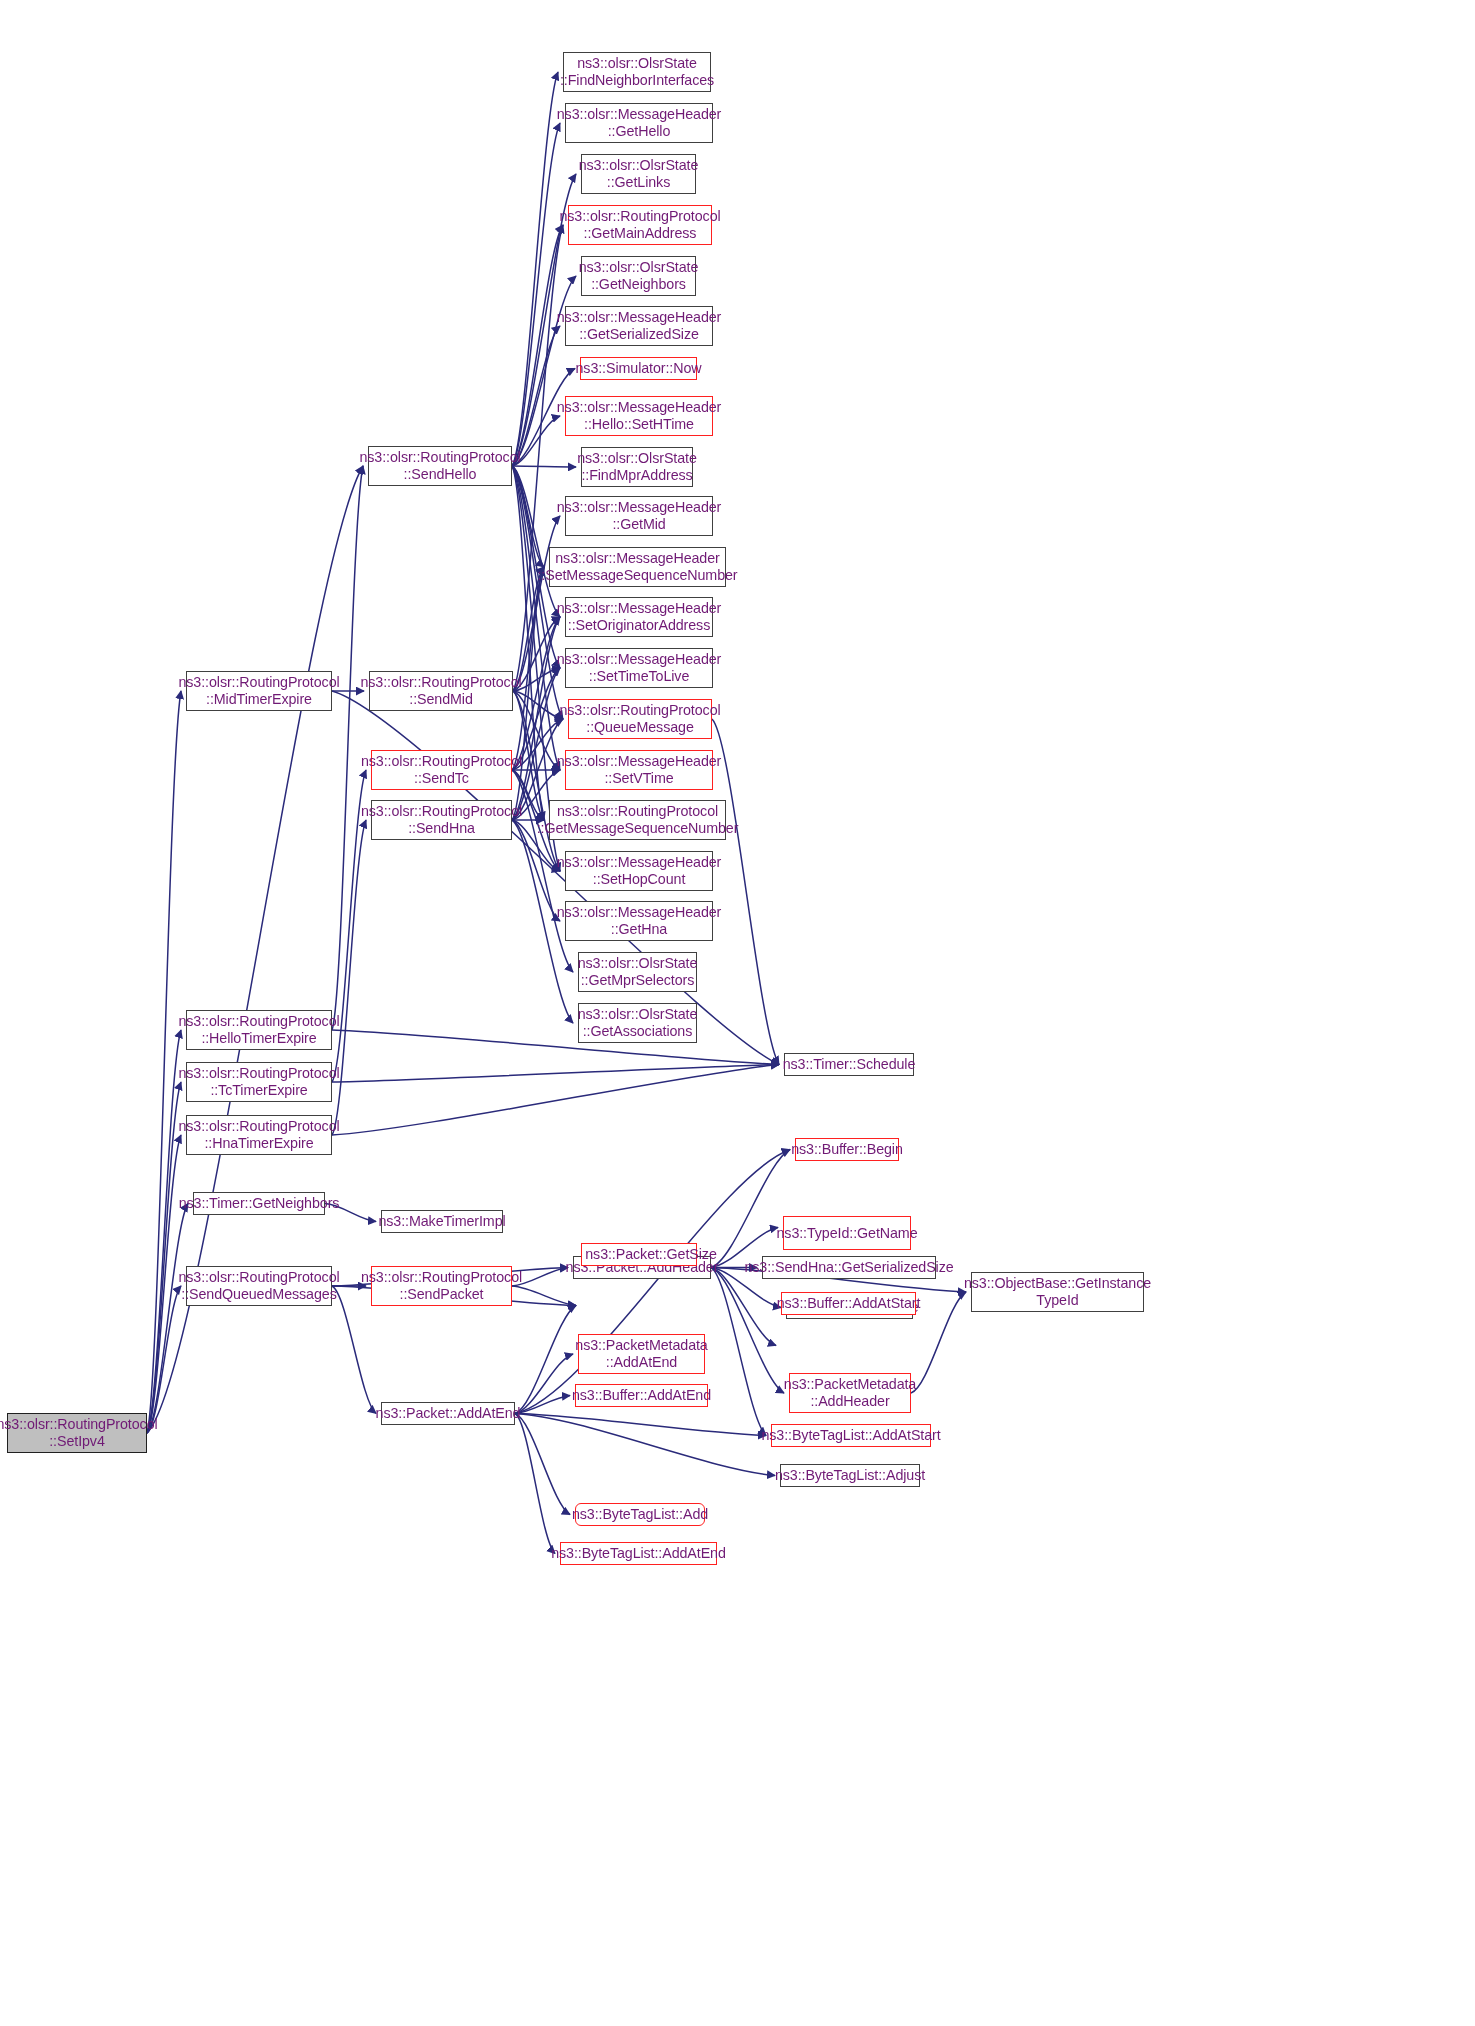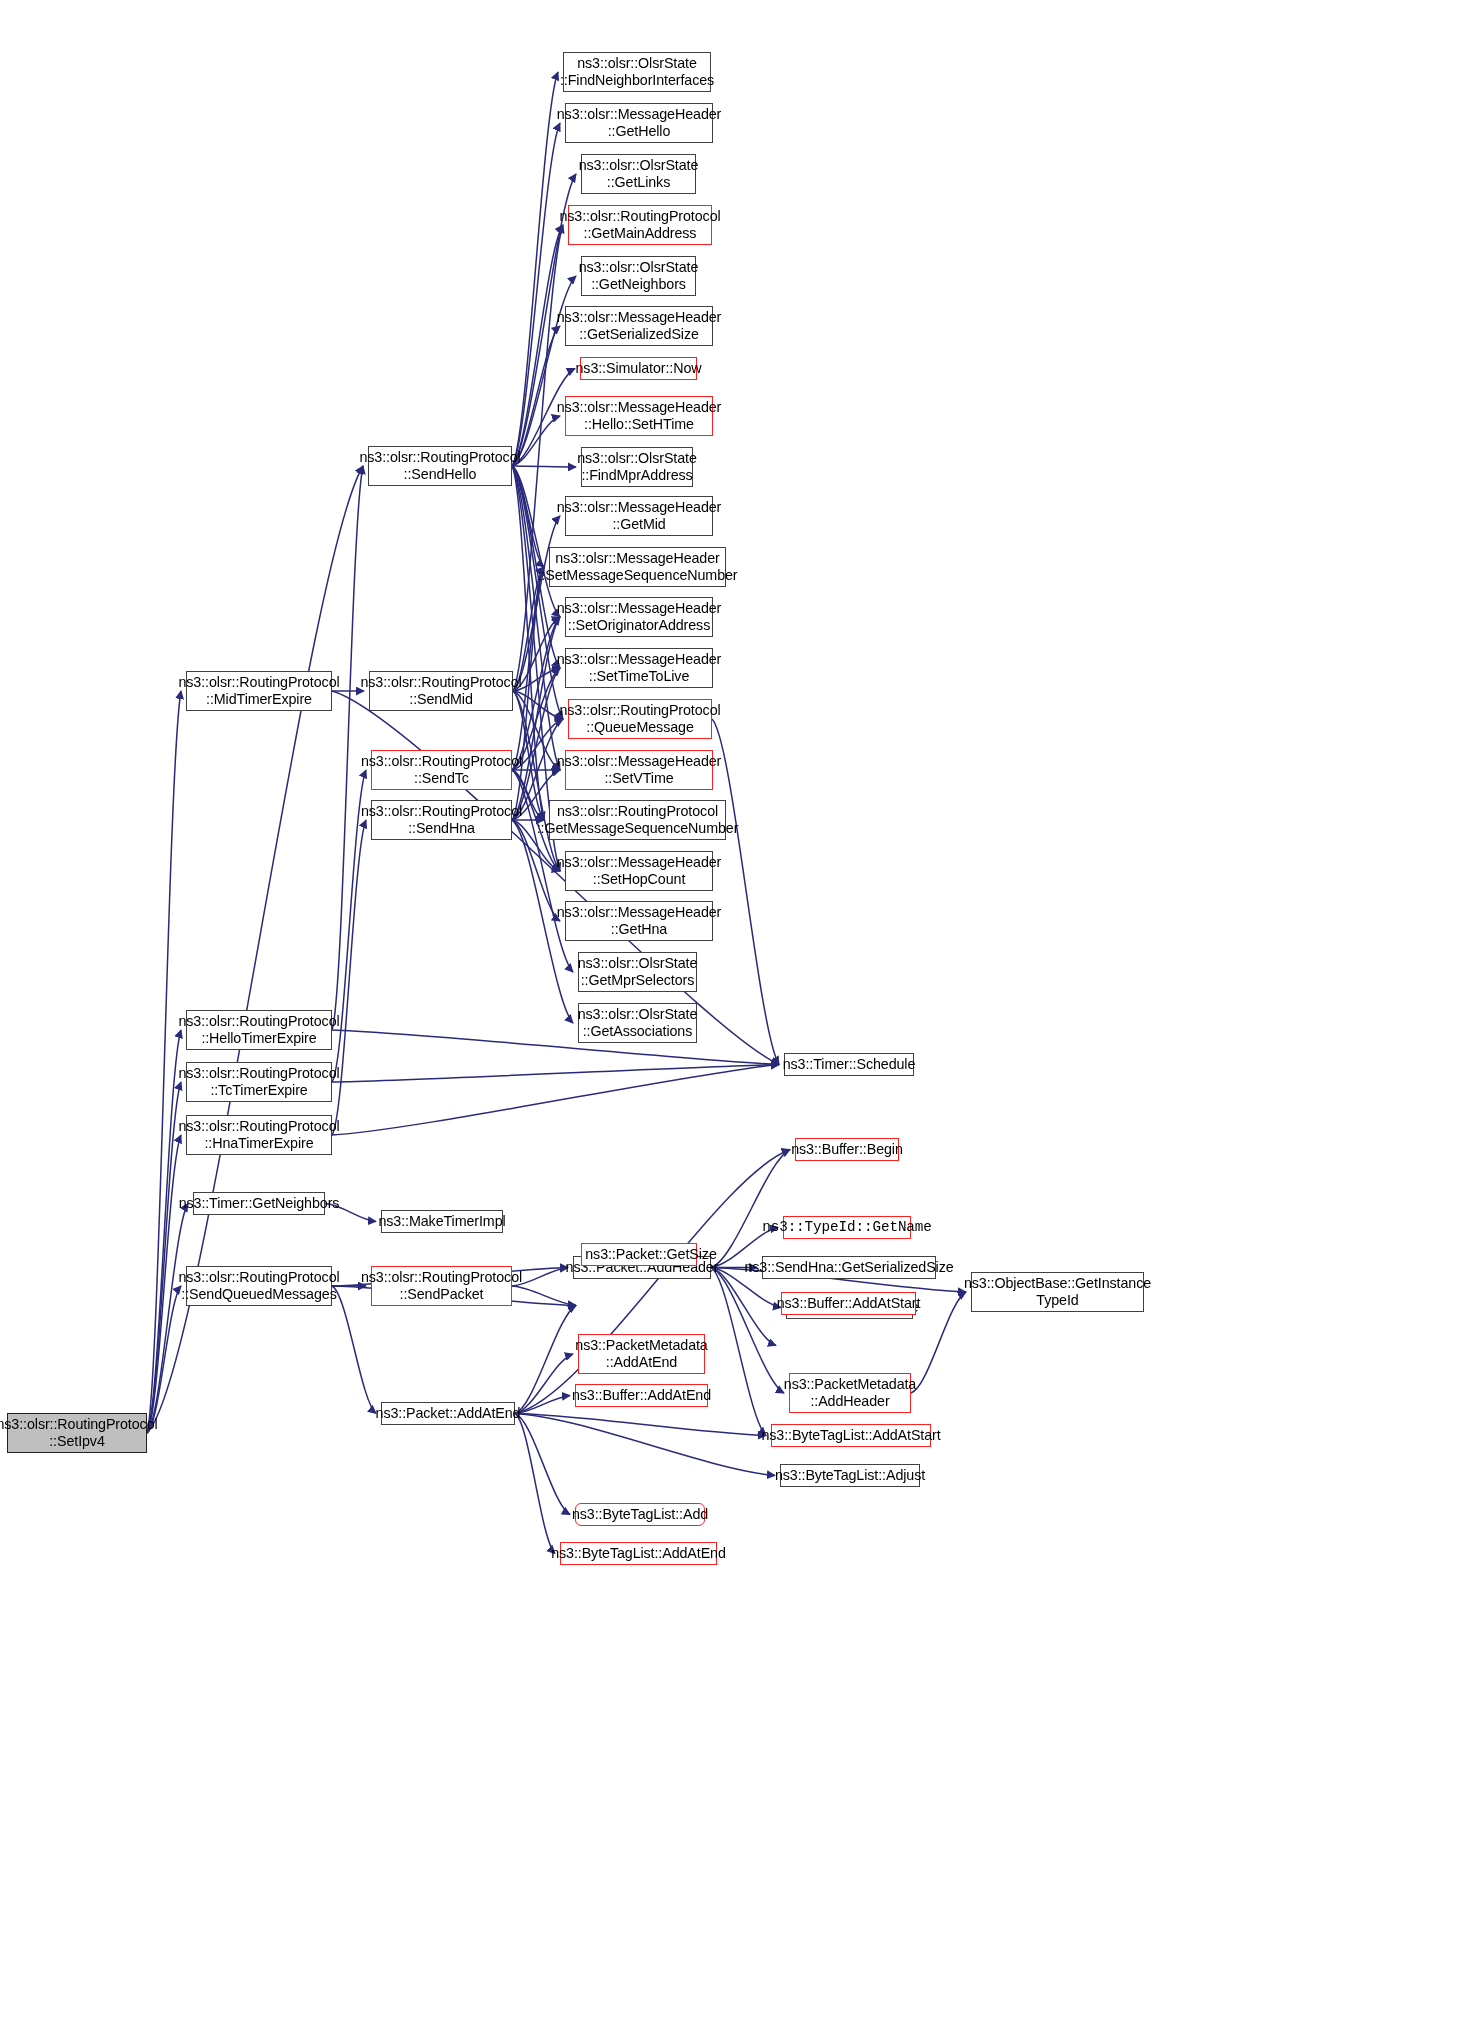--- a/index.html
+++ b/index.html
@@ -4,21 +4,21 @@
 <style>
   html, body { margin:0; padding:0; background:#ffffff; }
   body { width:1475px; height:2026px; font-family:"Liberation Sans", sans-serif; }
   #canvas { position:relative; width:1475px; height:2026px; overflow:hidden; }
   #edges { position:absolute; left:0; top:0; width:1475px; height:2026px; }
   .node {
     position:absolute;
     box-sizing:border-box;
     border:1.3px solid #404040;
     background:#ffffff;
-    color:#000000;
+    color:#701a75;
     font-size:14.3px;
     line-height:1.16;
     display:flex;
     align-items:center;
     justify-content:center;
     text-align:center;
     white-space:pre-line;
     letter-spacing:-0.1px;
     z-index:3;
   }
@@ -176,21 +176,21 @@
       <div class="node" style="left: 186px; top: 1010px; width: 146px; height: 40px;"><span>ns3::olsr::RoutingProtocol
 ::HelloTimerExpire</span></div>
       <div class="node" style="left: 186px; top: 1062px; width: 146px; height: 40px;"><span>ns3::olsr::RoutingProtocol
 ::TcTimerExpire</span></div>
       <div class="node" style="left: 186px; top: 1115px; width: 146px; height: 40px;"><span>ns3::olsr::RoutingProtocol
 ::HnaTimerExpire</span></div>
       <div class="node" style="left: 784px; top: 1053px; width: 130px; height: 23px;"><span>ns3::Timer::Schedule</span></div>
       <div class="node" style="left: 193px; top: 1192px; width: 132px; height: 23px;"><span>ns3::Timer::GetNeighbors</span></div>
       <div class="node" style="left: 381px; top: 1210px; width: 122px; height: 23px;"><span>ns3::MakeTimerImpl</span></div>
       <div class="node red" style="left: 795px; top: 1138px; width: 104px; height: 23px;"><span>ns3::Buffer::Begin</span></div>
-      <div class="node red" style="left: 783px; top: 1216px; width: 128px; height: 23px; font-family: Liberation Mono, monospace;"><span>ns3::TypeId::GetName</span></div>
+      <div class="node red" style="left: 783px; top: 1216px; width: 128px; height: 34px;"><span>ns3::TypeId::GetName</span></div>
       <div class="node" style="left: 762px; top: 1256px; width: 174px; height: 23px;"><span>ns3::SendHna::GetSerializedSize</span></div>
       <div class="node" style="left: 186px; top: 1266px; width: 146px; height: 40px;"><span>ns3::olsr::RoutingProtocol
 ::SendQueuedMessages</span></div>
       <div class="node red" style="left: 371px; top: 1266px; width: 141px; height: 40px;"><span>ns3::olsr::RoutingProtocol
 ::SendPacket</span></div>
       <div class="node" style="left: 573px; top: 1256px; width: 138px; height: 23px;"><span>ns3::Packet::AddHeader</span></div>
       <div class="node" style="left: 971px; top: 1272px; width: 173px; height: 40px;"><span>ns3::ObjectBase::GetInstance
 TypeId</span></div>
       <div class="node" style="left: 786px; top: 1296px; width: 127px; height: 23px;"><span>ns3::Header::Serialize</span></div>
       <div class="node red" style="left: 581px; top: 1243px; width: 116px; height: 23px; padding-left: 24px;"><span>ns3::Packet::GetSize</span></div>

